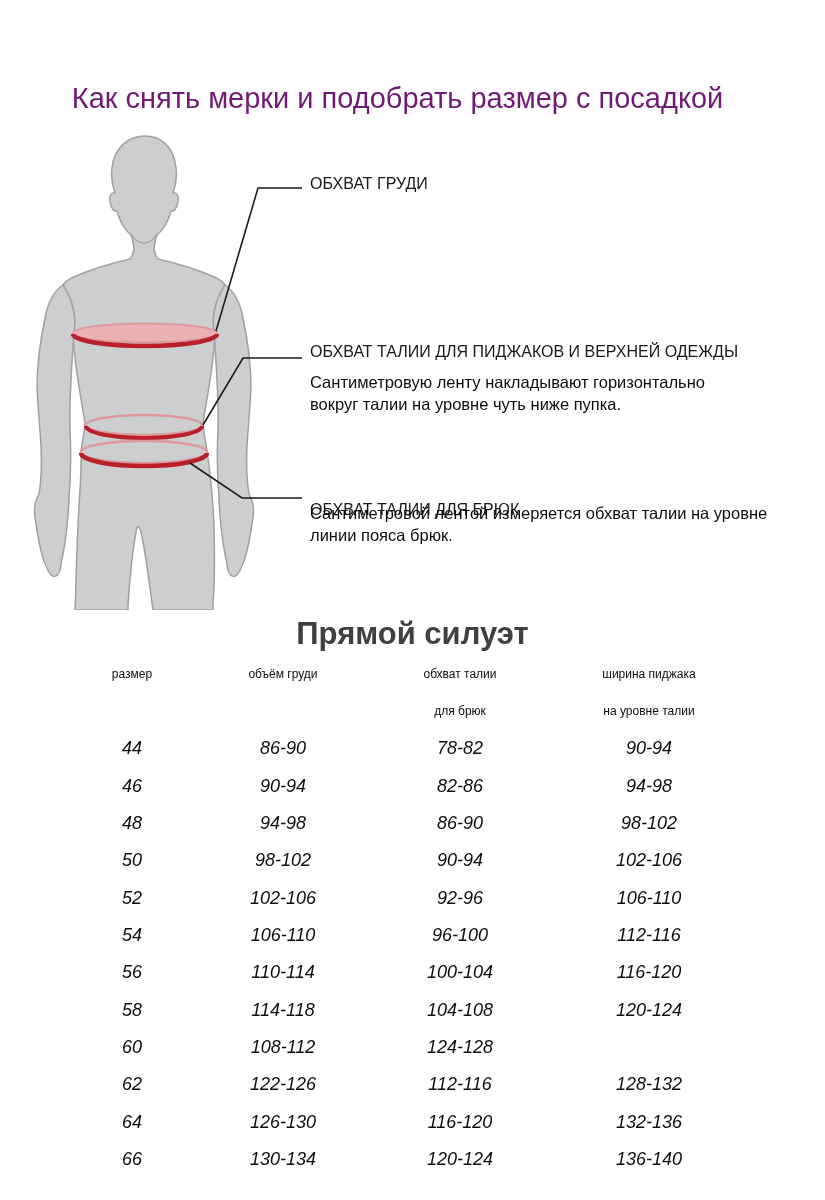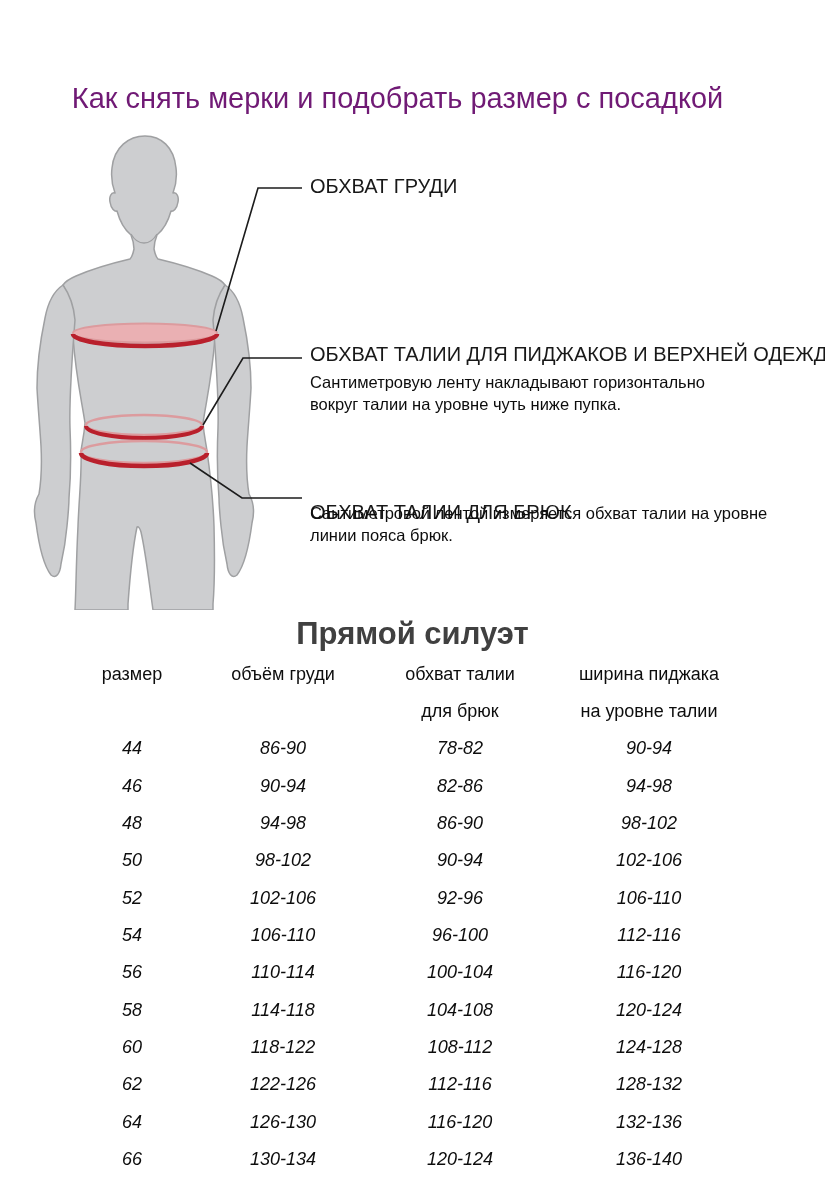--- a/index.html
+++ b/index.html
@@ -6,37 +6,37 @@
   .canvas{
     position:relative; width:825px; height:1200px; background:#ffffff;
     font-family:"Liberation Sans", sans-serif; color:#0d0d0d; overflow:hidden;
   }
   .page-title{
     position:absolute; top:82px; left:0; width:795px; text-align:center;
     font-size:29px; font-weight:400; color:#701a75; white-space:nowrap;
   }
   .figure-svg{ position:absolute; left:20px; top:130px; }
   .section{ position:absolute; left:310px; }
-  .sec-h{ font-size:20px; font-weight:400; color:#181818; white-space:nowrap; }
+  .sec-h{ font-size:16px; font-weight:400; color:#181818; white-space:nowrap; }
   .sec-b{ font-size:16.5px; line-height:22.3px; white-space:pre-line; width:490px; color:#0d0d0d; }
   .s1h{ top:175px; } .s1b{ top:200px; }
   .s2h{ top:343px; } .s2b{ top:371px; }
   .s3h{ top:501px; } .s3b{ top:502px; }
   .tbl-title{
     position:absolute; top:616px; left:0; width:825px; text-align:center;
     font-size:31px; font-weight:700; color:#404040;
   }
   .size-table{ position:absolute; left:80px; top:656px; width:680px; }
   .t-row{
     display:grid; grid-template-columns:104px 198px 156px 222px; align-items:center;
   }
   .t-hrow1{ height:36px; } .t-hrow2{ height:38px; }
   .t-drow{ height:37.36px;font-style:italic; }
   .t-cell{ text-align:center; font-size:18px; color:#0d0d0d; }
-  .t-head .t-cell{ font-size:18px; }
+  .t-head .t-cell{ font-size:12px; }
 </style>
 </head>
 <body>
 
 <div class="canvas">
 
   <div class="page-title">Как снять мерки и подобрать размер с посадкой</div>
 
   <svg class="figure-svg" width="285" height="480" viewBox="0 0 285 480">
 
@@ -167,21 +167,20 @@
         <div class="t-cell">116-120</div>
       </div>
       <div class="t-row t-drow">
         <div class="t-cell">58</div>
         <div class="t-cell">114-118</div>
         <div class="t-cell">104-108</div>
         <div class="t-cell">120-124</div>
       </div>
       <div class="t-row t-drow">
         <div class="t-cell">60</div>
-        <div class="t-cell">118-122</div>
         <div class="t-cell">108-112</div>
         <div class="t-cell">124-128</div>
       </div>
       <div class="t-row t-drow">
         <div class="t-cell">62</div>
         <div class="t-cell">122-126</div>
         <div class="t-cell">112-116</div>
         <div class="t-cell">128-132</div>
       </div>
       <div class="t-row t-drow">

